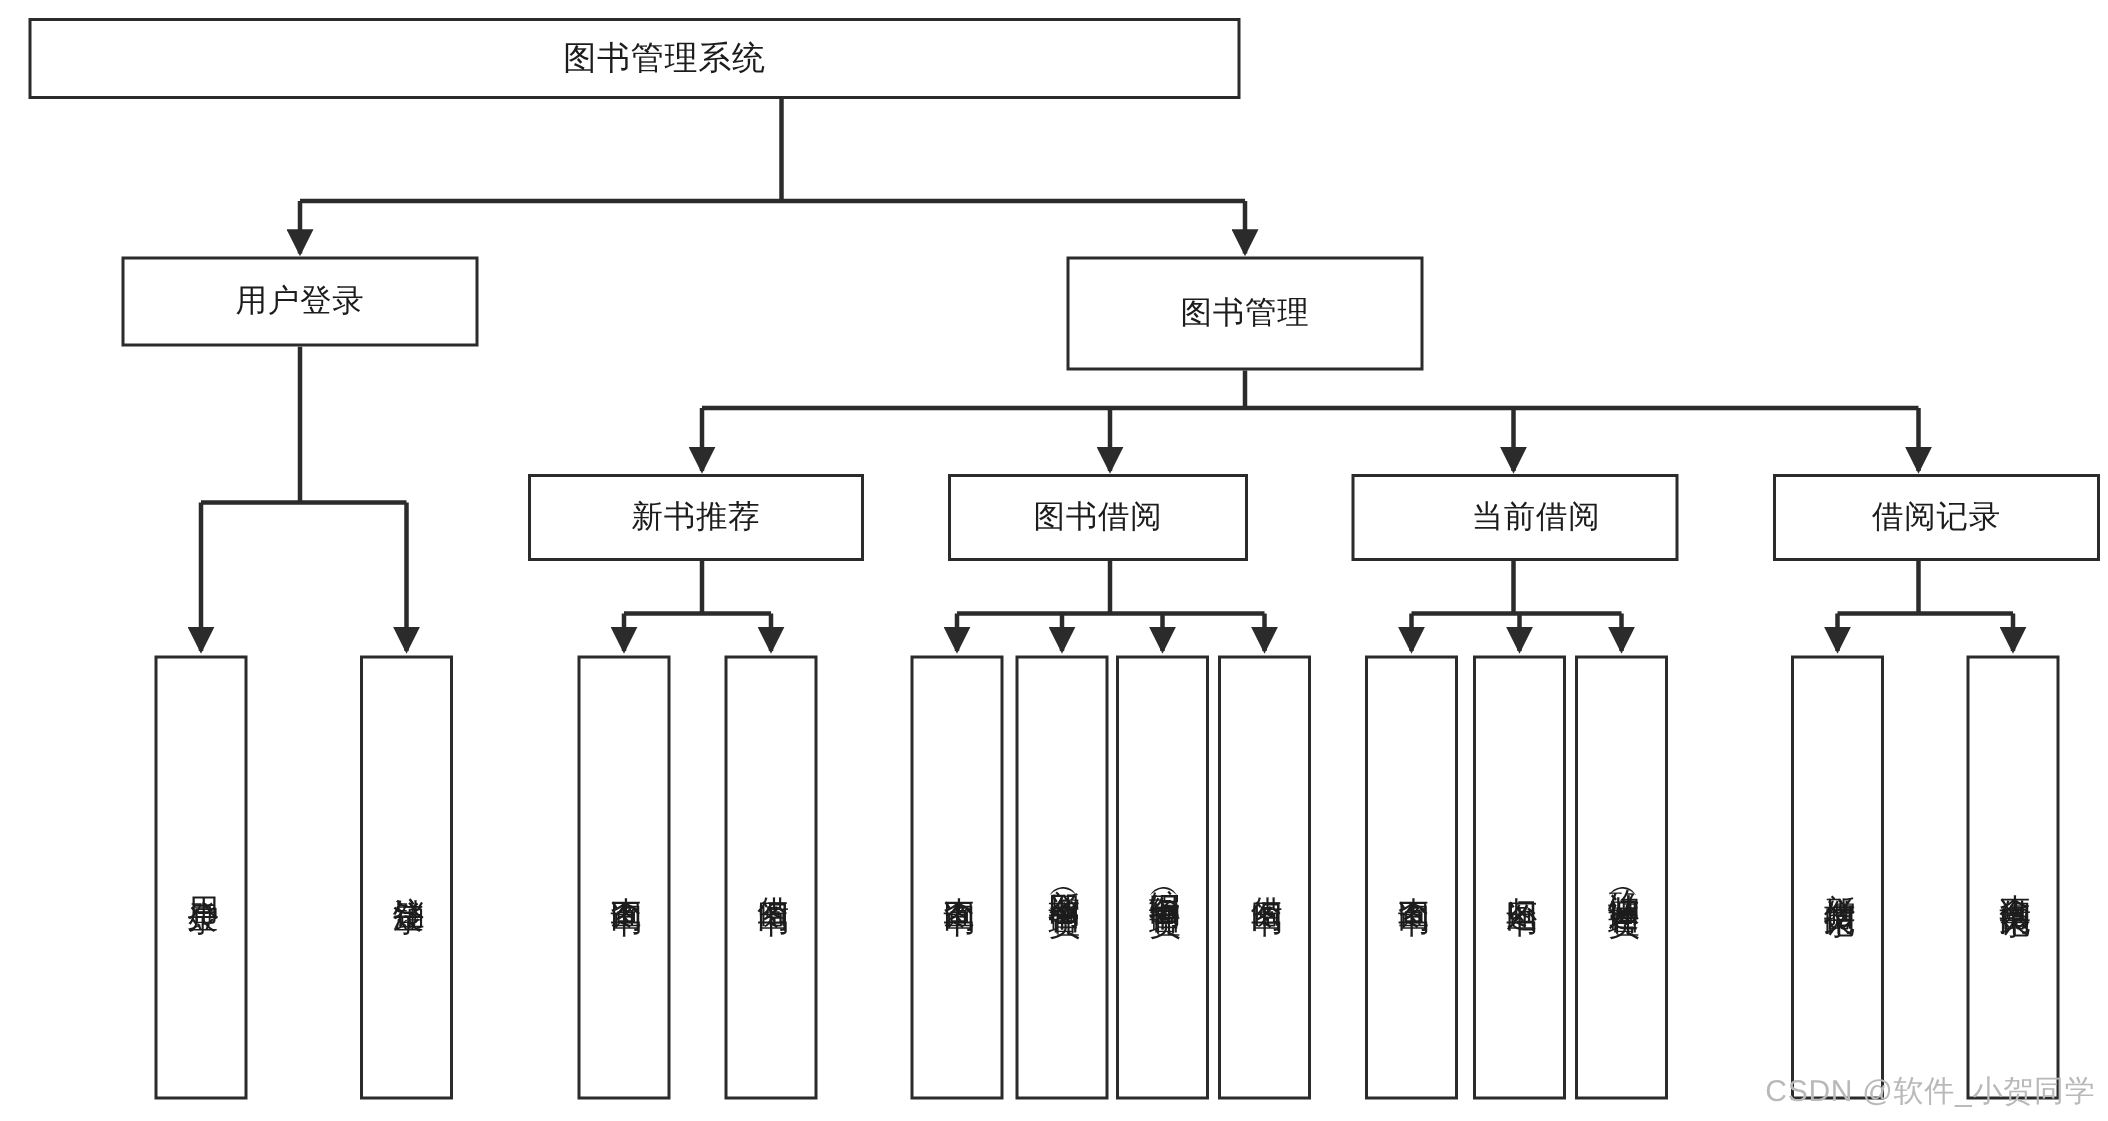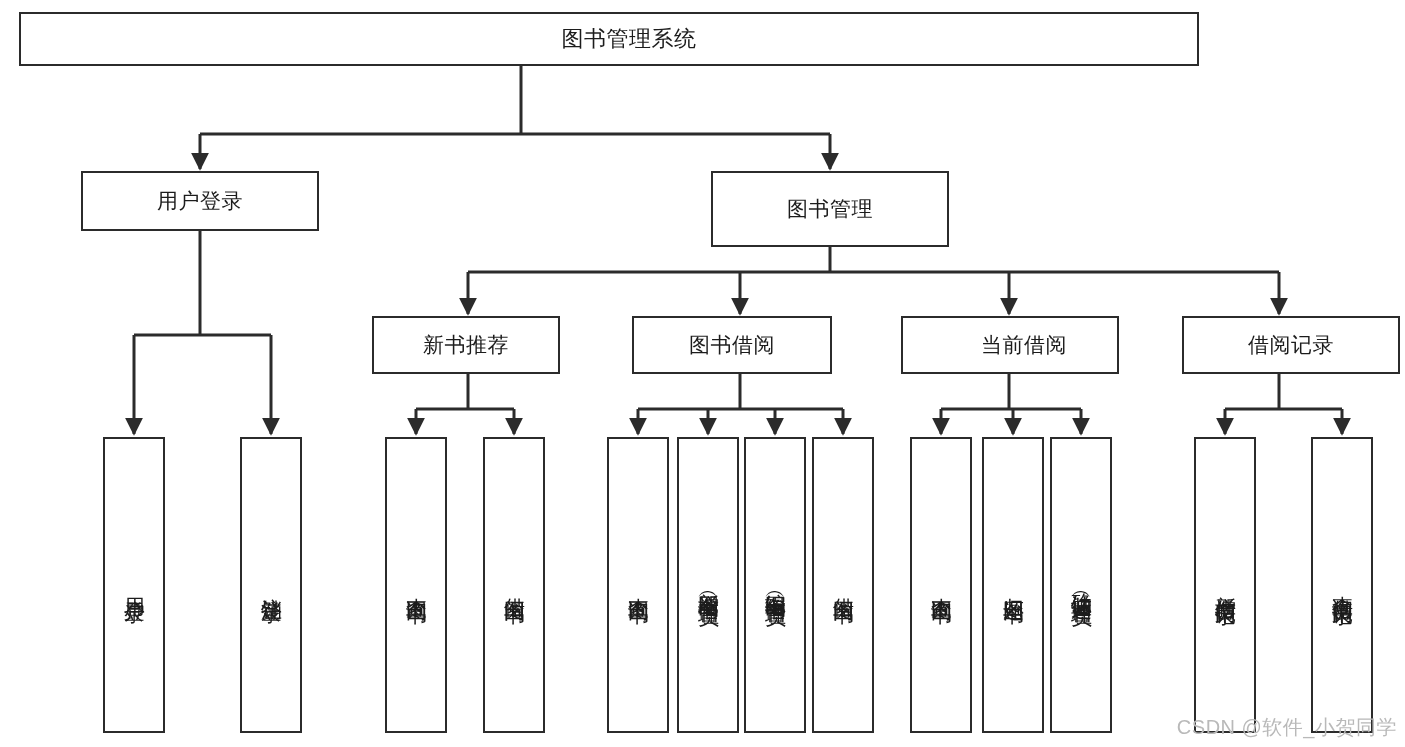--- a/index.html
+++ b/index.html
@@ -119,32 +119,32 @@
       <path d="M 1013 409 L 1013 434" marker-end="url(#arrow)"></path>
       <path d="M 1081 409 L 1081 434" marker-end="url(#arrow)"></path>
 
       <path d="M 1279 374 L 1279 409"></path>
       <path d="M 1225 409 L 1342 409"></path>
       <path d="M 1225 409 L 1225 434" marker-end="url(#arrow)"></path>
       <path d="M 1342 409 L 1342 434" marker-end="url(#arrow)"></path>
     </g>
   </svg>
 
-  <div class="node node-root" style="left:19px; top:12px; width:1180px; height:54px;padding-left:40px;">
+  <div class="node node-root" style="left:19px; top:12px; width:808px; height:54px;padding-left:40px;">
     <span class="label">图书管理系统</span>
   </div>
 
   <div class="node node-l2" style="left:81px; top:171px; width:238px; height:60px;">
     <span class="label">用户登录</span>
   </div>
   <div class="node node-l2" style="left:711px; top:171px; width:238px; height:76px;">
     <span class="label">图书管理</span>
   </div>
 
-  <div class="node node-l3" style="left:372px; top:316px; width:188px; height:58px;">
+  <div class="node node-l3" style="left:352px; top:316px; width:224px; height:58px;">
     <span class="label">新书推荐</span>
   </div>
   <div class="node node-l3" style="left:632px; top:316px; width:200px; height:58px;">
     <span class="label">图书借阅</span>
   </div>
   <div class="node node-l3" style="left:901px; top:316px; width:218px; height:58px;padding-left:28px;">
     <span class="label">当前借阅</span>
   </div>
   <div class="node node-l3" style="left:1170px; top:316px; width:218px; height:58px;margin-left:12px;">
     <span class="label">借阅记录</span>

